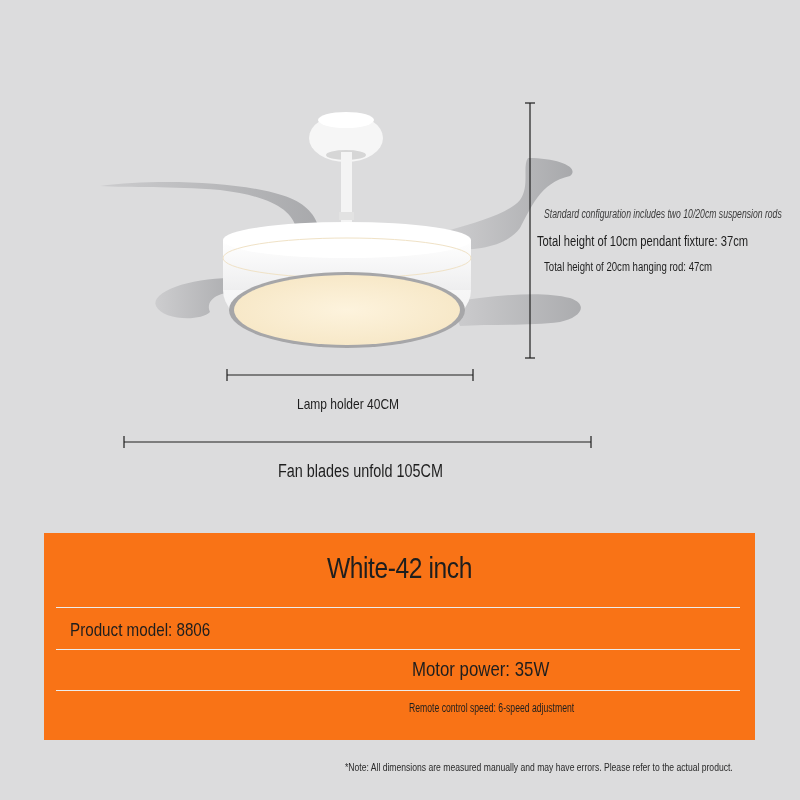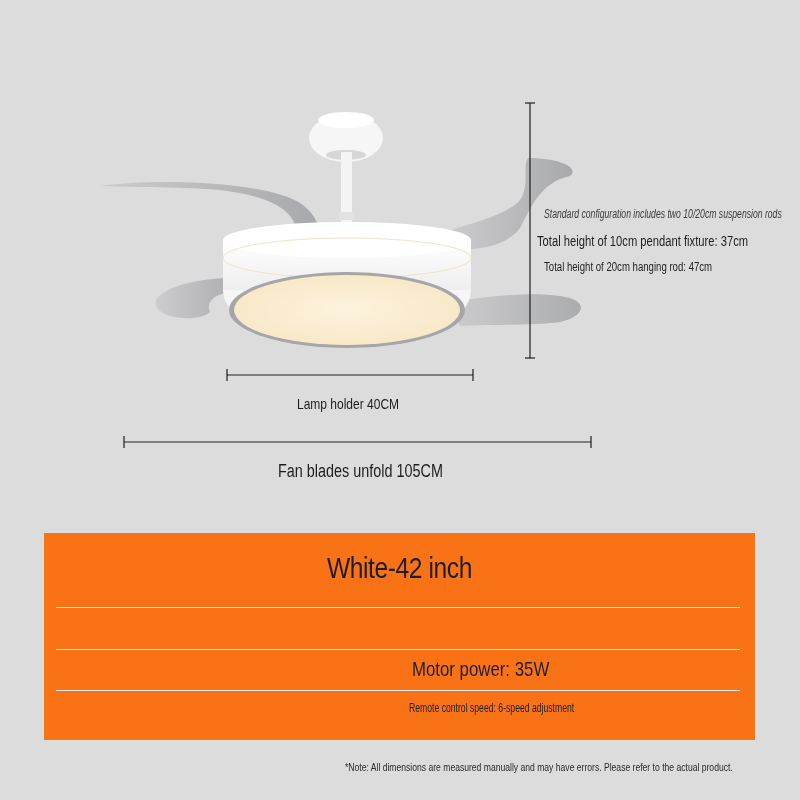--- a/index.html
+++ b/index.html
@@ -90,20 +90,21 @@
   <span class="cond" style="transform:scaleX(0.8);">Lamp holder 40CM</span>
 </div>
 <div class="dim-text" style="left:278px;top:461px;font-size:18px;">
   <span class="cond" style="transform:scaleX(0.8);">Fan blades unfold 105CM</span>
 </div>
 
 <div class="spec-card">
   <div class="spec-title"><span>White-42 inch</span></div>
   <div class="rule" style="top:74px;"></div>
 
+  <div class="cell" style="left:26px;top:86px;font-size:19px;"><span style="transform:scaleX(0.8);">Product model: 8806</span></div>
   <div class="rule" style="top:116px;"></div>
 
   <div class="cell" style="left:368px;top:124px;font-size:21px;"><span style="transform:scaleX(0.8);">Motor power: 35W</span></div>
   <div class="rule" style="top:157px;"></div>
 
   <div class="cell" style="left:365px;top:168px;font-size:12px;"><span style="transform:scaleX(0.72);">Remote control speed: 6-speed adjustment</span></div>
 </div>
 
 <div class="note"><span>*Note: All dimensions are measured manually and may have errors. Please refer to the actual product.</span></div>
 

